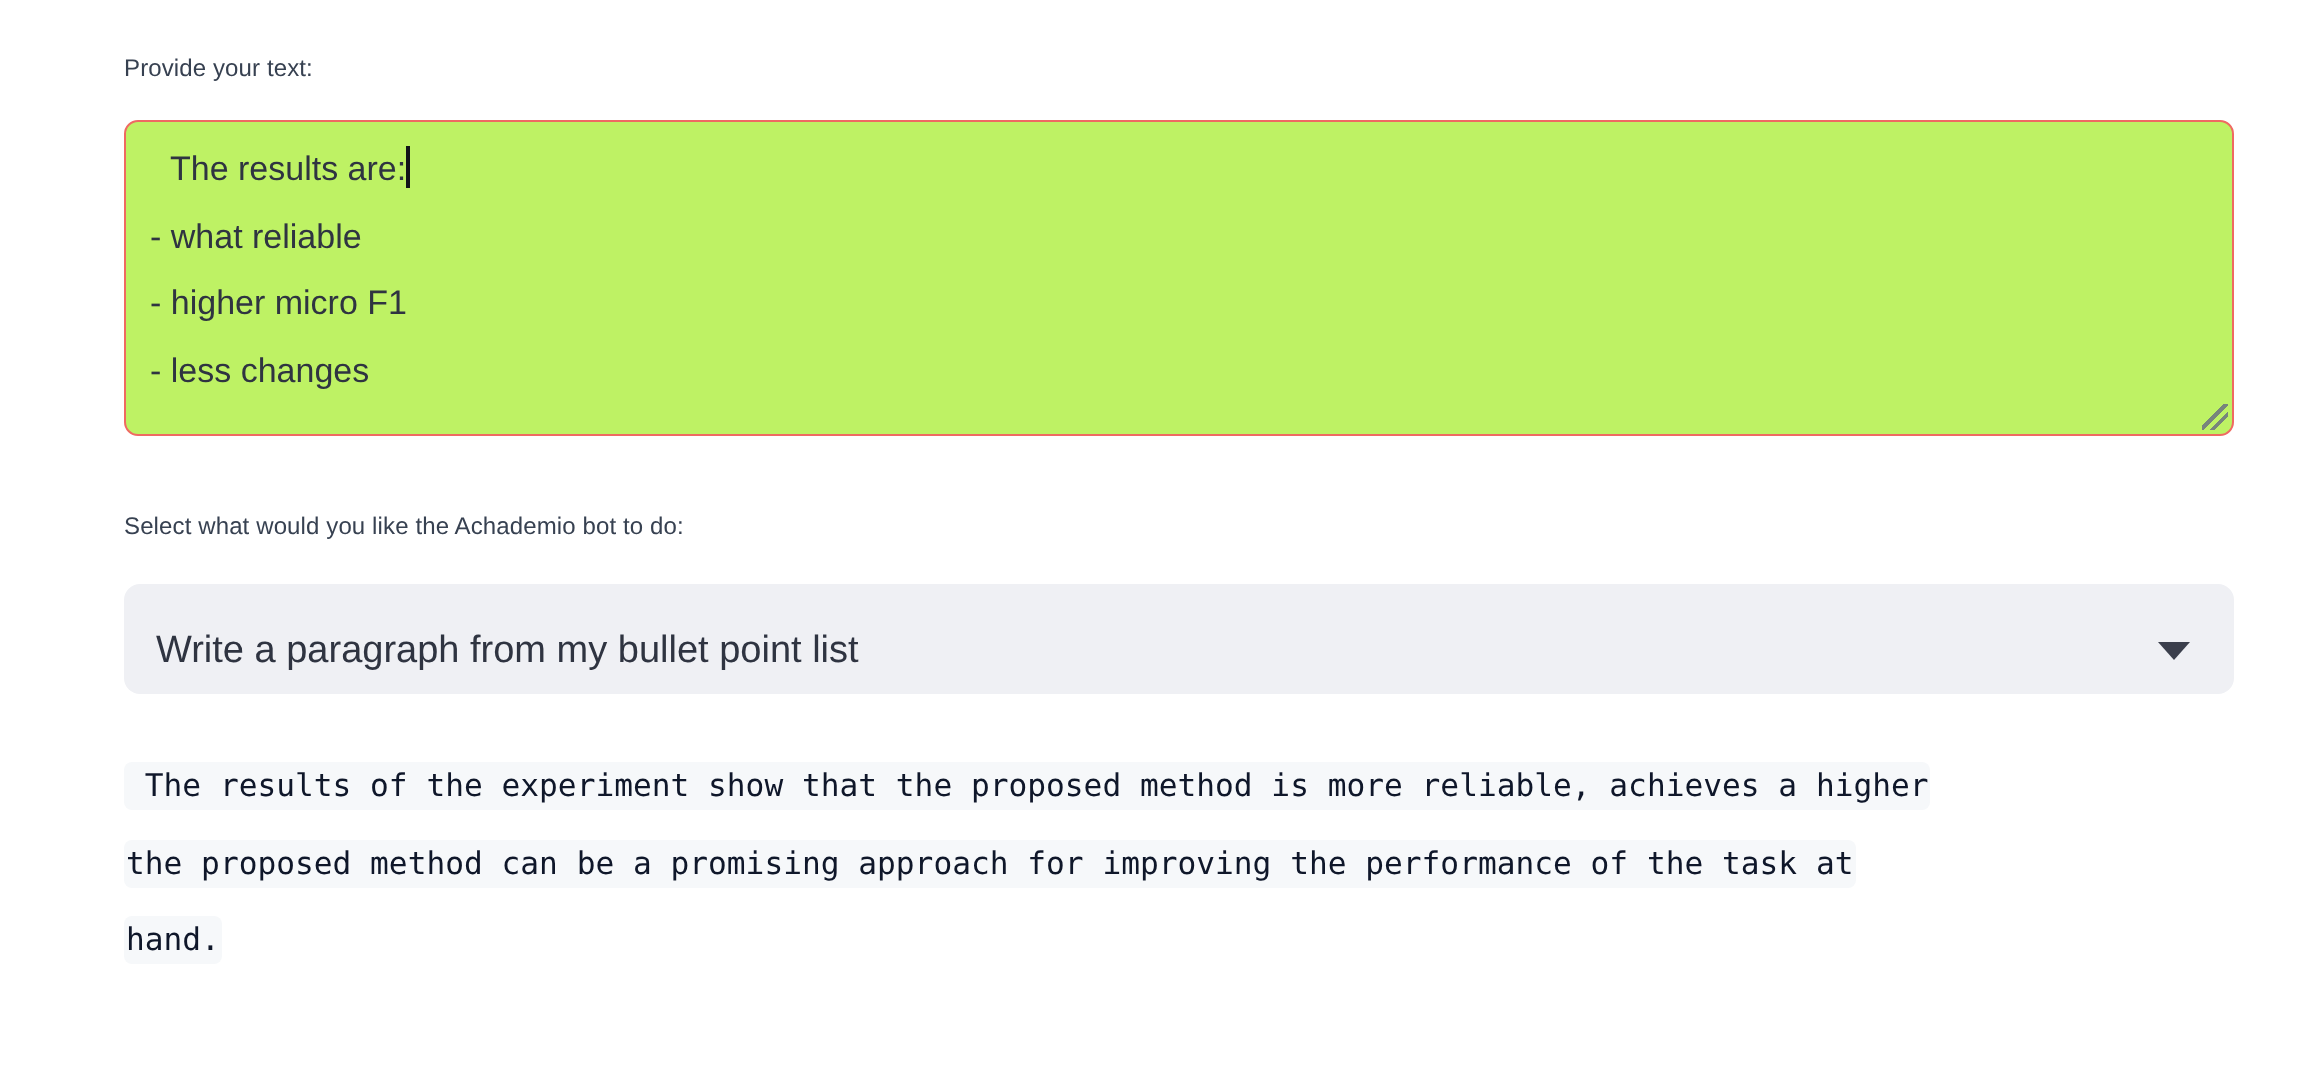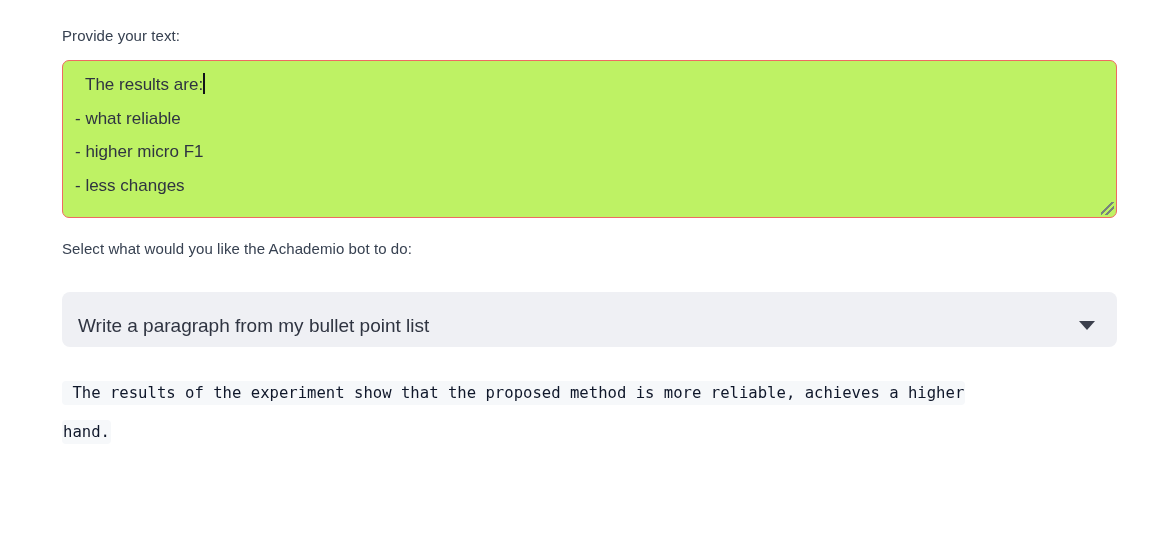--- a/index.html
+++ b/index.html
@@ -21,27 +21,27 @@
     top: 0;
     width: 1159px;
     height: 537px;
     background: #ffffff;
   }
 
   
   .label-text {
     position: absolute;
     left: 62px;
-    font-size: 15px;
+    font-size: 12px;
     color: #374151;
     letter-spacing: 0.005em;
     white-space: nowrap;
   }
   #provide-label { top: 27px; }
-  #select-label  { top: 240px; }
+  #select-label  { top: 256px; }
 
   .textarea-box {
     position: absolute;
     left: 62px;
     top: 60px;
     width: 1055px;
     height: 158px;
     box-sizing: border-box;
     background: #bef264;
     border: 1.2px solid #ef6a62;
@@ -145,16 +145,17 @@
 
   <div id="select-label" class="label-text">Select what would you like the Achademio bot to do:</div>
 
   <div class="select-box">
     <div class="select-value">Write a paragraph from my bullet point list</div>
     <div class="chev"></div>
   </div>
 
   <div class="output">
     <div class="out-line"><span class="hl"> The results of the experiment show that the proposed method is more reliable, achieves a higher</span></div>
+    <div class="out-line"><span class="hl">the proposed method can be a promising approach for improving the performance of the task at</span></div>
     <div class="out-line"><span class="hl">hand.</span></div>
   </div>
 
 </div>
 
 </body></html>

